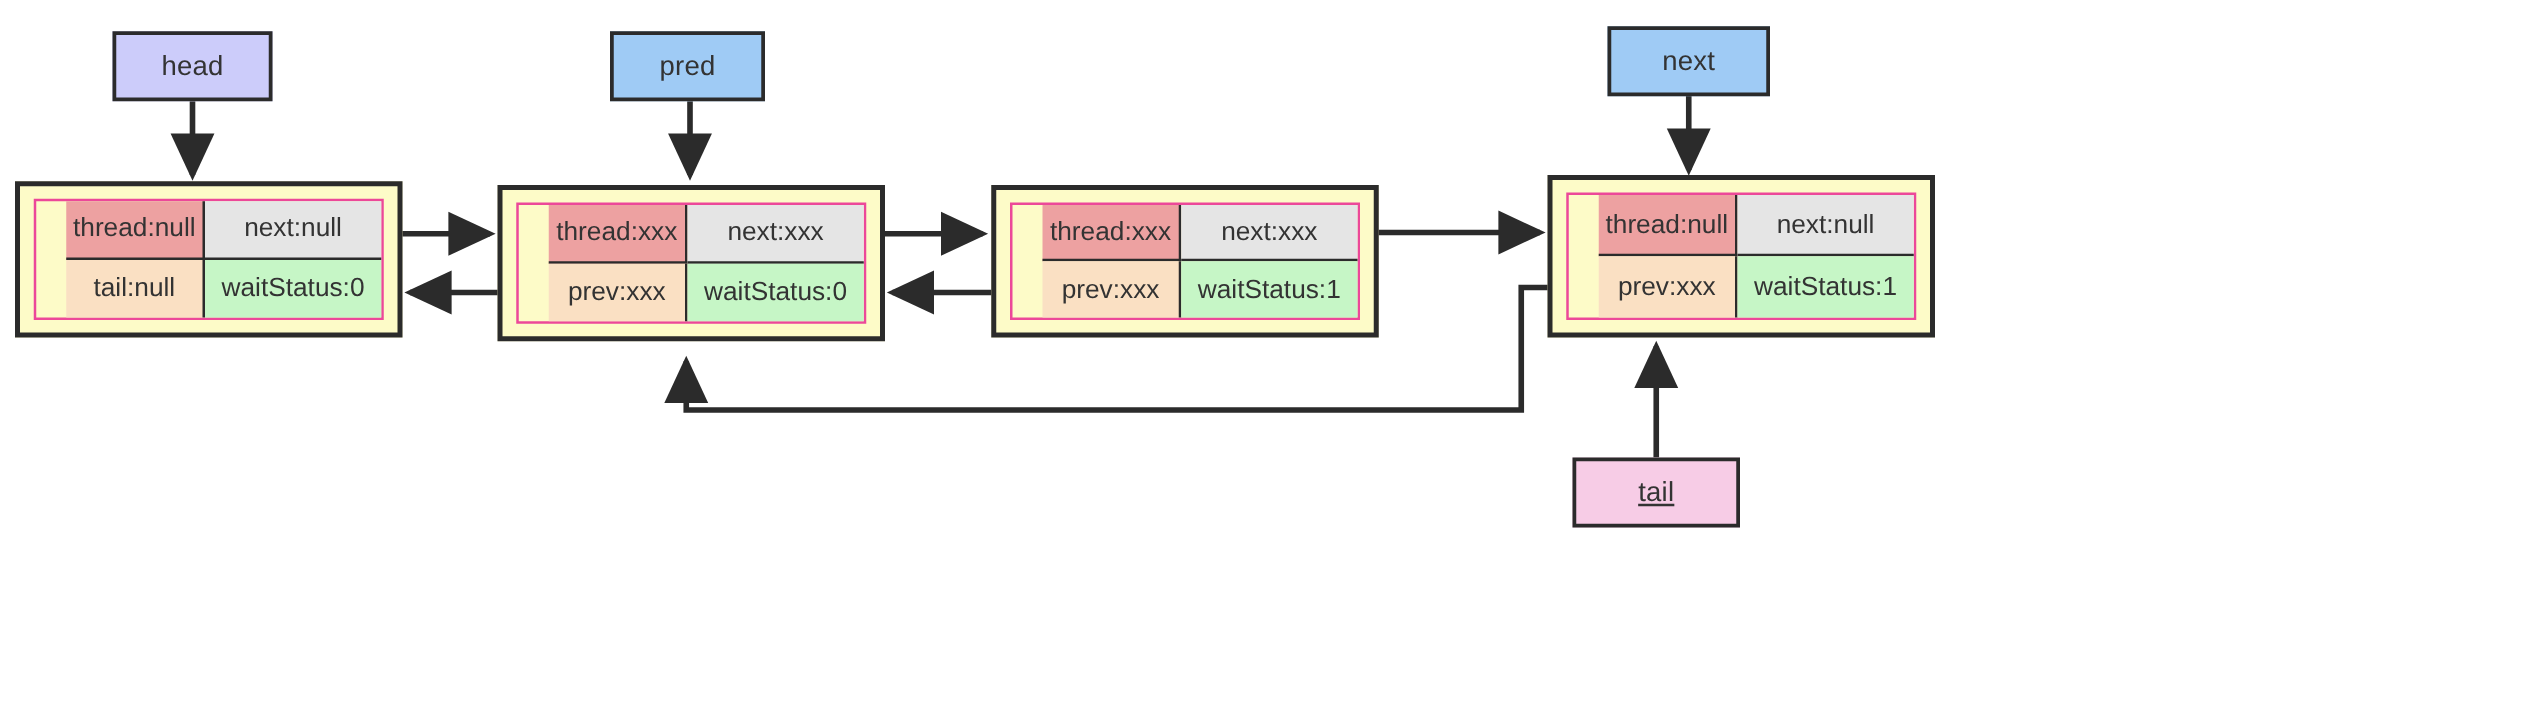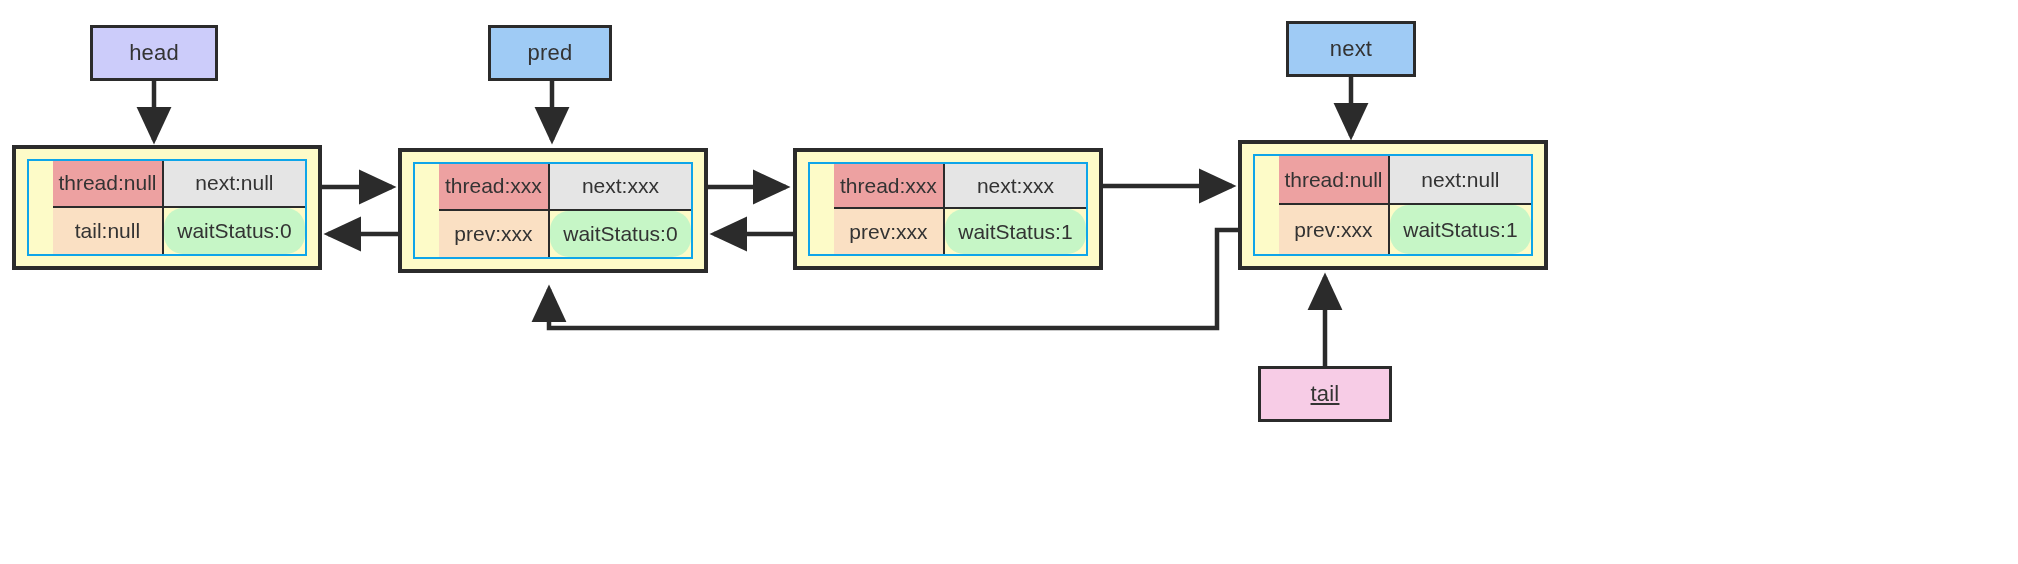--- a/index.html
+++ b/index.html
@@ -27,38 +27,38 @@
     background:#fdfbc8;
     border:4px solid #2b2b2b;
     box-sizing:border-box;
     padding:10px 11px;
   }
   .node-grid{
     width:100%;height:100%;
     display:grid;
     grid-template-columns:44% 56%;
     grid-template-rows:50% 50%;
-    border:2px solid #0ea5e9;
+    border:2px solid #ec4899;
     box-sizing:border-box;
     padding-left:24px;
   }
   .cell{
     display:flex;align-items:center;justify-content:center;
     font-size:21px;color:#333;
     box-sizing:border-box;
     border-right:2px solid #2b2b2b;
     border-bottom:2px solid #2b2b2b;
     white-space:nowrap;
   }
   .cell.c2, .cell.c4{border-right:none;}
   .cell.c3, .cell.c4{border-bottom:none;}
   .c-thread{background:#eda1a1;}
   .c-next{background:#e5e5e5;}
   .c-prev{background:#fae0c3;}
-  .c-ws{background:#c6f6c6;border-radius:19px;}
+  .c-ws{background:#c6f6c6;}
 </style>
 </head>
 <body>
 
 <div id="stage">
 
   <svg class="wires" viewBox="0 0 2018 564" xmlns="http://www.w3.org/2000/svg">
     <defs>
       <marker id="ah" markerWidth="9" markerHeight="9" refX="7.4" refY="4.5" orient="auto" markerUnits="strokeWidth">
         <path d="M0,0.6 L8.4,4.5 L0,8.4 z" fill="#2b2b2b"></path>

